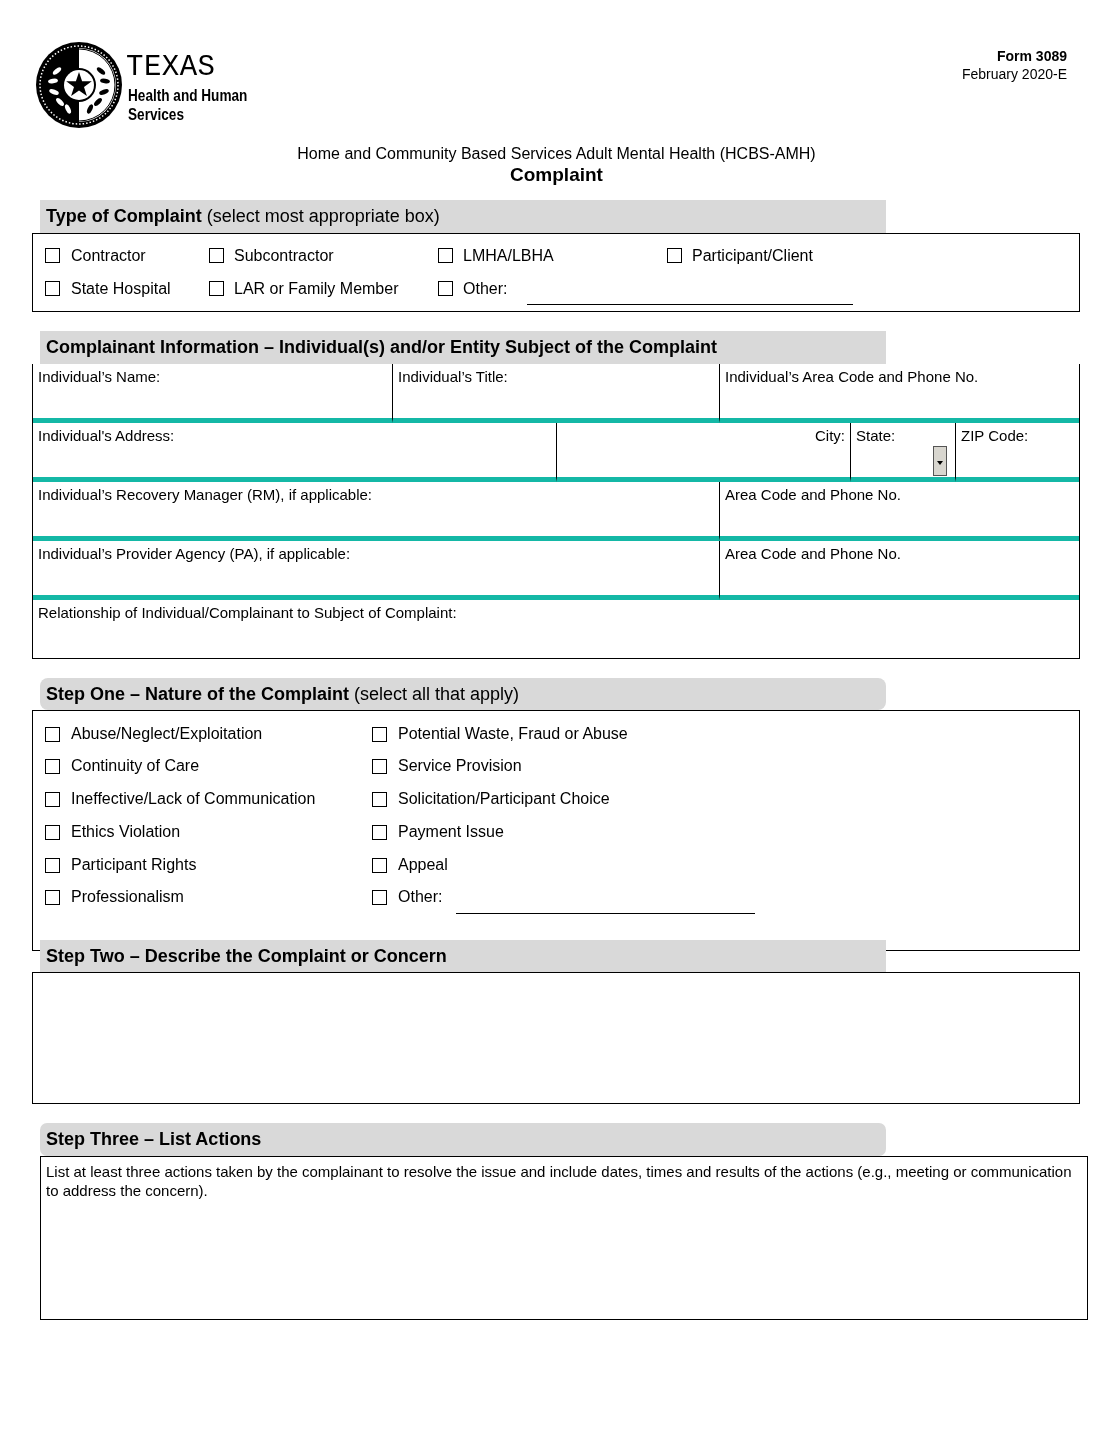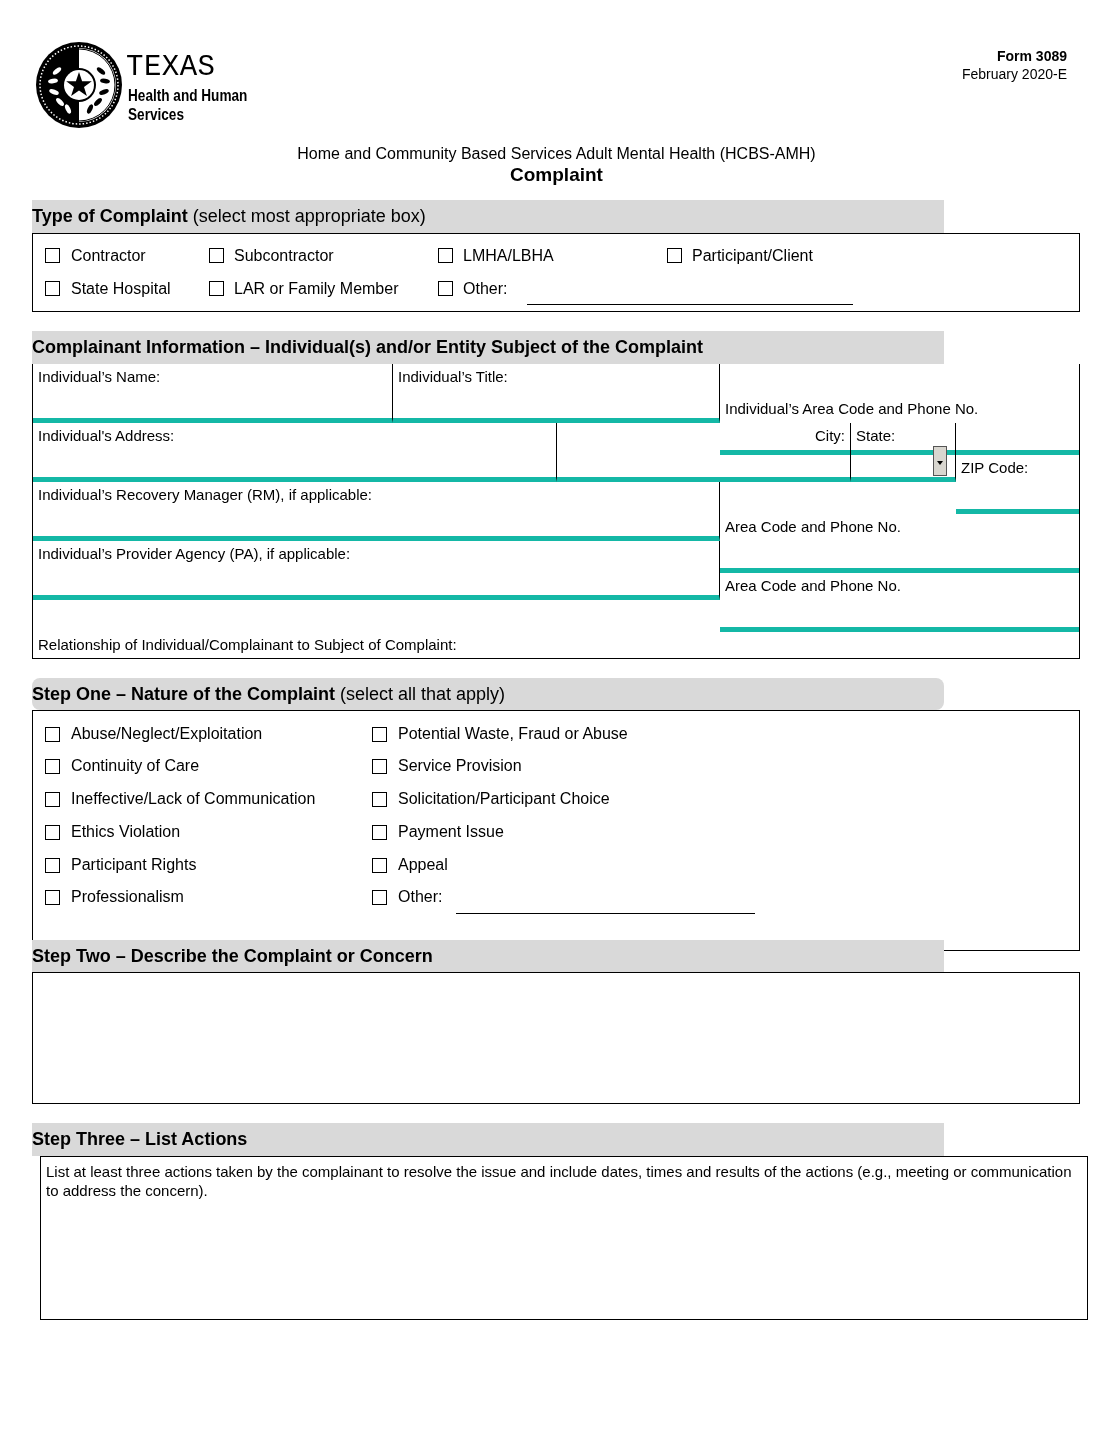--- a/index.html
+++ b/index.html
@@ -6,28 +6,28 @@
   body{width:1113px;height:1440px;position:relative;font-family:"Liberation Sans",sans-serif;color:#000;overflow:hidden;}
   .abs{position:absolute;}
   .logo{left:35px;top:41px;width:230px;height:90px;}
   .seal{position:absolute;left:0;top:0;width:88px;height:88px;}
   .logo-texas{position:absolute;left:91px;top:12px;font-family:Liberation Mono, monospace;font-size:29px;letter-spacing:0.5px;line-height:30px;}
   .logo-hhs{position:absolute;left:93px;top:45px;font-size:16px;font-weight:bold;line-height:19px;transform:scaleX(0.85);transform-origin:left top;white-space:nowrap;}
   .form-no{right:46px;top:47px;text-align:right;font-size:14px;line-height:18px;}
   .form-no b{font-weight:bold;}
   .subtitle{left:0;width:1113px;top:145px;text-align:center;font-size:16px;}
   .title{left:0;width:1113px;top:164px;text-align:center;font-size:19px;font-weight:bold;}
-  .sec-head{position:absolute;left:32px;width:912px;background:#d9d9d9;font-size:18px;line-height:31px;box-sizing:border-box;}
+  .sec-head{position:absolute;left:40px;width:846px;background:#d9d9d9;font-size:18px;line-height:31px;padding-left:6px;box-sizing:border-box;}
   .sec-head b{font-weight:bold;}
   .box{position:absolute;left:32px;width:1048px;border:1px solid #000;box-sizing:border-box;}
   .cb{position:absolute;width:15px;height:15px;border:1px solid #000;box-sizing:border-box;background:#fff;}
   .cbl{position:absolute;font-size:16px;line-height:18px;white-space:nowrap;}
   .line{position:absolute;border-bottom:1px solid #000;height:0;}
   .cell{position:absolute;border-right:1px solid #000;border-bottom:5px solid #14b8a6;box-sizing:border-box;font-size:15px;padding:4px 5px;}
-  .cell.noright{border-right:none;margin-top:32px;}
+  .cell.noright{border-right:none;}
   .dd{position:absolute;width:14px;height:30px;background:#d8d6cf;border:1px solid #555;box-sizing:border-box;}
   .dd span{position:absolute;left:3px;top:14px;width:0;height:0;border-left:3px solid transparent;border-right:3px solid transparent;border-top:4px solid #000;}
   .note{position:absolute;font-size:15px;line-height:19px;}
 </style>
 </head>
 <body>
 
 <div class="abs logo">
   <svg class="seal" viewBox="0 0 88 88">
     <circle cx="44" cy="44" r="43" fill="#000"></circle>
@@ -144,16 +144,16 @@
   <div class="cb" style="left:339px;top:147px;"></div>
   <div class="cbl" style="left:365px;top:145px;">Appeal</div>
   <div class="cb" style="left:339px;top:179px;"></div>
   <div class="cbl" style="left:365px;top:177px;">Other:</div>
   <div class="line" style="left:423px;top:202px;width:299px;"></div>
 </div>
 
 <div class="sec-head" style="top:940px;height:32px;line-height:32px;font-weight:bold;">Step Two – Describe the Complaint or Concern</div>
 <div class="box" style="top:972px;height:132px;"></div>
 
-<div class="sec-head" style="top:1123px;height:33px;line-height:33px;font-weight:bold;">Step Three – List Actions</div>
+<div class="sec-head" style="top:1123px;height:33px;line-height:33px;font-weight:bold;border-radius:7px;">Step Three – List Actions</div>
 <div class="box" style="top:1156px;height:164px;margin-left:8px;">
   <div class="note" style="left:5px;top:5px;width:1030px;">List at least three actions taken by the complainant to resolve the issue and include dates, times and results of the actions (e.g., meeting or communication to address the concern).</div>
 </div>
 
 </body></html>

